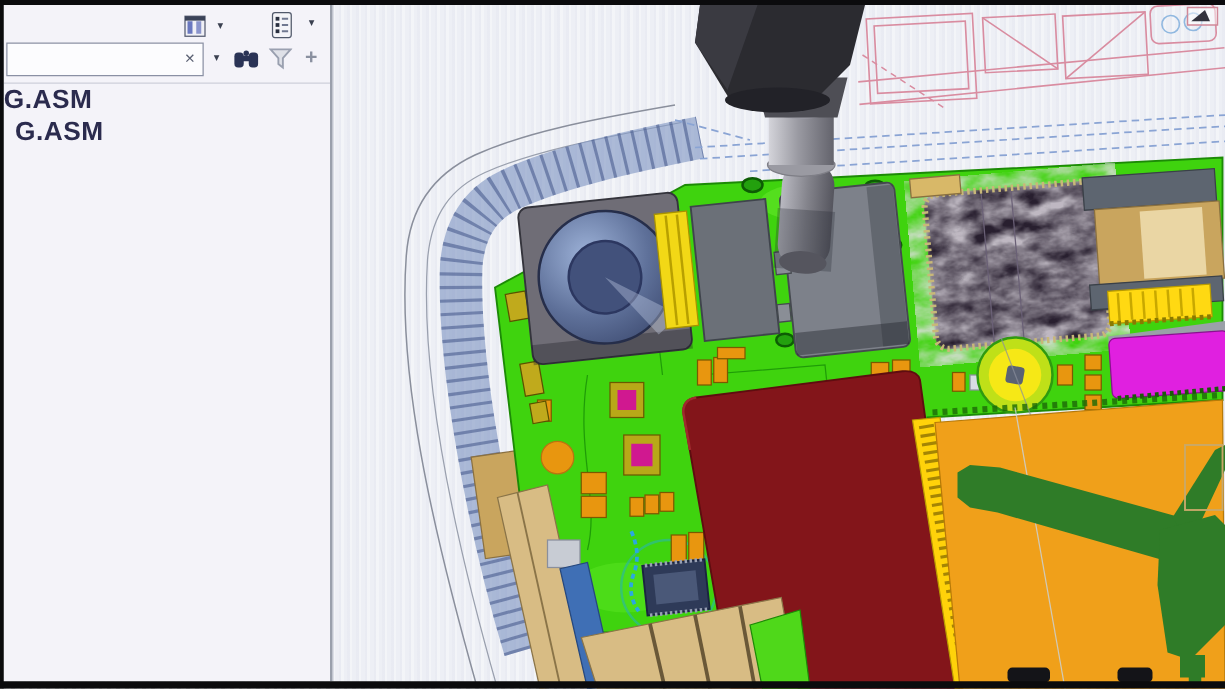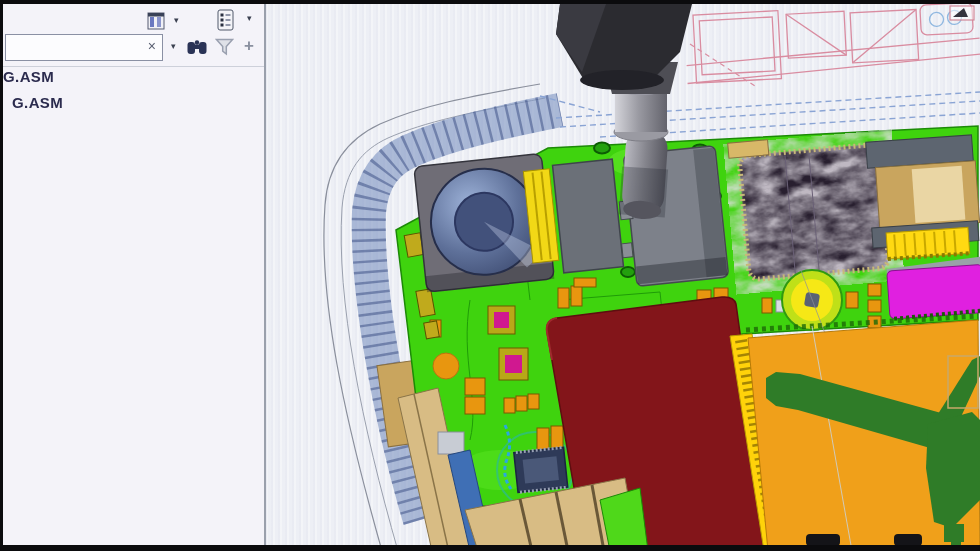--- a/index.html
+++ b/index.html
@@ -21,21 +21,21 @@
     position:absolute;left:2px;top:30px;width:158px;height:27px;background:#fcfcfe;
     border:1px solid #8a90a4;box-sizing:border-box;
   }
   .searchbox input{
     position:absolute;left:2px;top:1px;width:130px;height:21px;border:none;outline:none;
     background:transparent;font-family:"Liberation Sans",sans-serif;font-size:13px;color:#2b2b4e;
   }
   .clear-x{position:absolute;right:6px;top:3px;font-size:14px;color:#5a6072;}
   .sep{position:absolute;left:0;right:0;top:62px;height:1px;background:#cdd0da;}
   .tree-item{
-    position:absolute;height:20px;font-size:15px;font-weight:600;letter-spacing:.4px;
+    position:absolute;height:20px;font-size:21px;font-weight:600;letter-spacing:.4px;
     color:#2b2b4e;white-space:nowrap;
   }
   .plus-glyph{font-size:17px;color:#8a90a0;font-weight:700;}
   svg.scene{position:absolute;z-index:1;left:0;top:0;}
 </style>
 </head>
 <body>
 
 <div class="stage">
 

